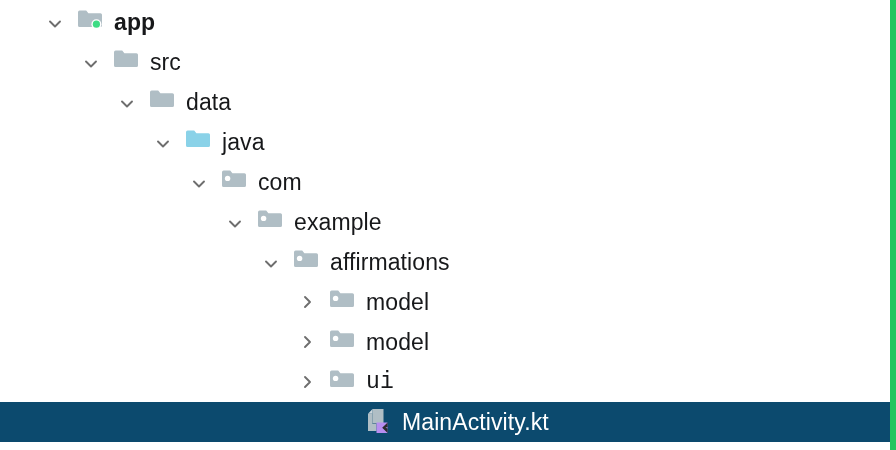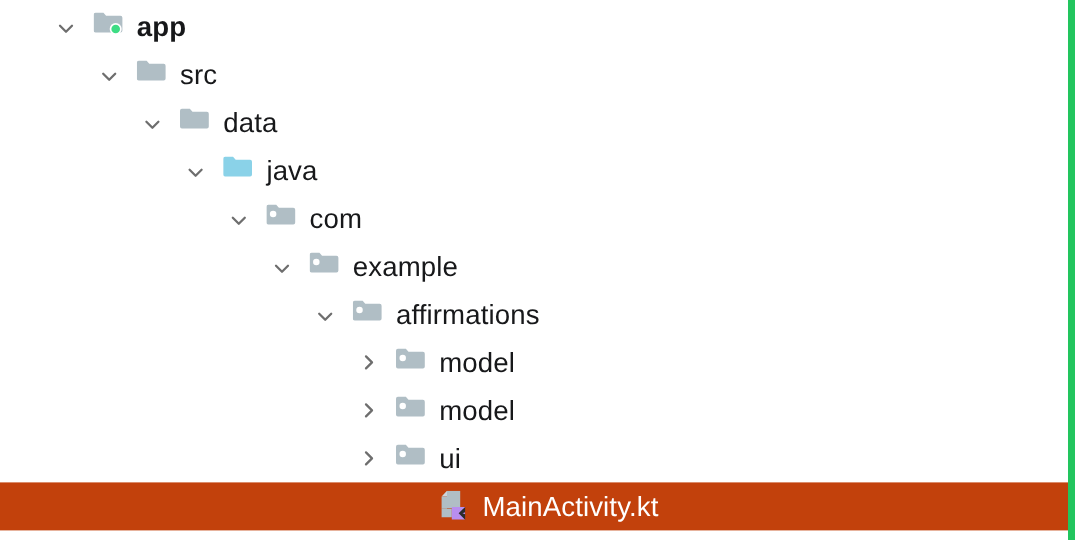--- a/index.html
+++ b/index.html
@@ -23,21 +23,21 @@
   }
 
   .row {
     position: relative;
     height: 40px;
     display: flex;
     align-items: center;
     white-space: nowrap;
   }
   .row.selected {
-    background: #c2410c;
+    background: #0c4a6e;
   }
 
   
   .twisty {
     position: absolute;
     width: 22px;
     height: 22px;
     display: flex;
     align-items: center;
     justify-content: center;
@@ -198,21 +198,21 @@
         <svg width="18" height="18" viewBox="0 0 18 18" xmlns="http://www.w3.org/2000/svg">
           <path d="M7 4 L12 9 L7 14" fill="none" stroke="#6e6e6e" stroke-width="1.9" stroke-linecap="round" stroke-linejoin="round"></path>
         </svg>
       </span>
       <span class="icon" style="left: 330px;">
         <svg width="26" height="22" viewBox="0 0 26 22" xmlns="http://www.w3.org/2000/svg">
           <path d="M0 3.2 A1.6 1.6 0 0 1 1.6 1.6 H8.2 L10.4 4.2 H22.4 A1.6 1.6 0 0 1 24 5.8 V16.4 A1.6 1.6 0 0 1 22.4 18 H1.6 A1.6 1.6 0 0 1 0 16.4 Z" fill="#b0bec5"></path>
           <circle cx="5.6" cy="9.4" r="2.7" fill="#ffffff"></circle>
         </svg>
       </span>
-      <span class="label" style="left: 366px;">ui</span>
+      <span class="label" style="left: 366px; font-family: Liberation Mono, monospace;">ui</span>
     </div>
     <div class="row selected" style="top: 402px; height: 40px; position: absolute; left: 0px; right: 0px;">
       <span class="icon" style="left: 366px;">
         <svg width="26" height="26" viewBox="0 0 26 26" xmlns="http://www.w3.org/2000/svg">
           <path d="M6.5 0 H17.5 V14.5 H6.5 Z" fill="#b0bec5"></path>
           <path d="M2 4.8 L6.5 0 V4.8 Z" fill="#ccd6dc"></path>
           <path d="M2 4.8 H6.5 V15.0 H2 Z" fill="#b0bec5"></path>
           <path d="M2 15.0 H10.5 V22 H2 Z" fill="#b0bec5"></path>
           <path d="M10.5 13.5 H21.5 V24 H10.5 Z" fill="#b88ef0"></path>
           <path d="M21.6 13.4 L16.2 18.7 L21.6 24.1 L21.6 19.6 L19.4 18.7 L21.6 17.9 Z" fill="#2b2b2b"></path>

